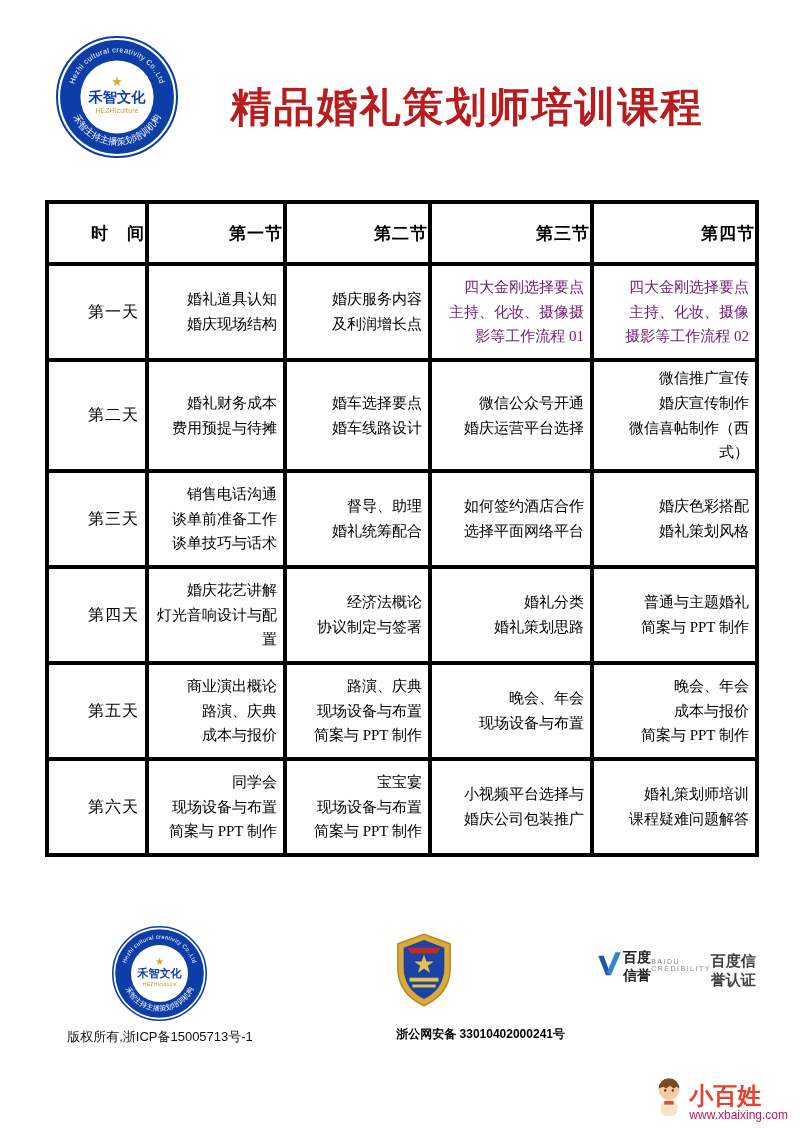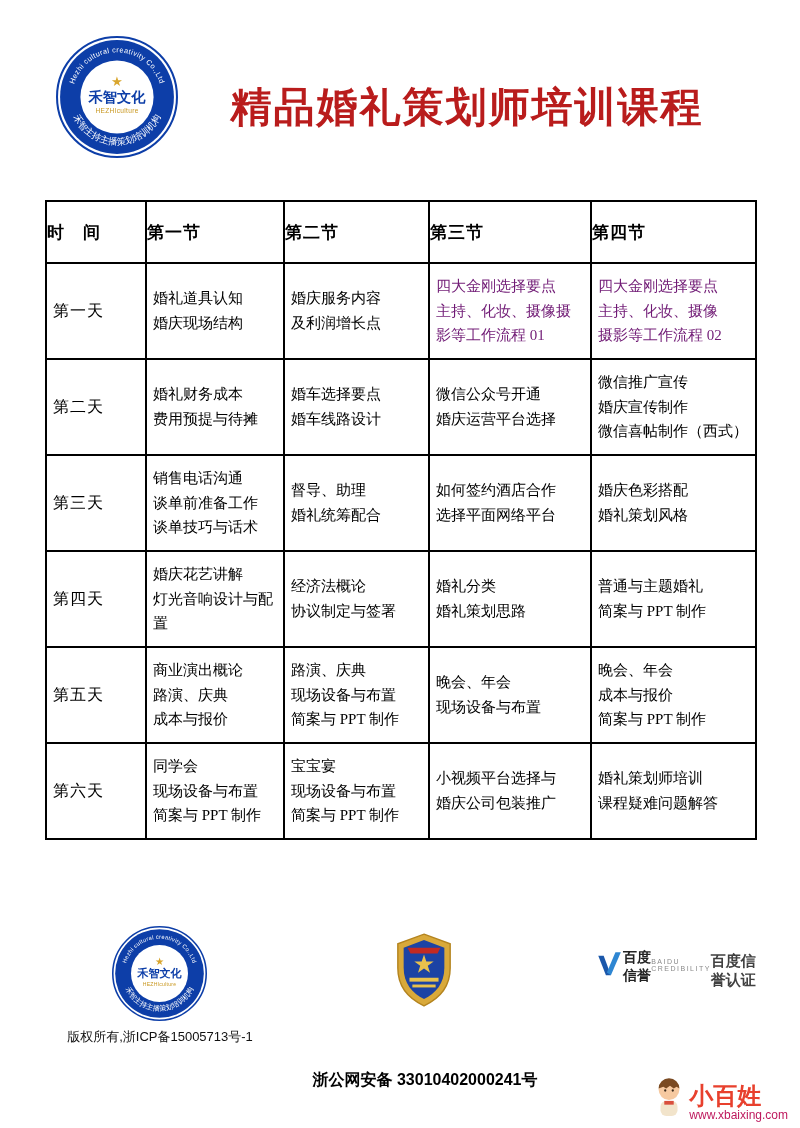--- a/index.html
+++ b/index.html
@@ -20,39 +20,38 @@
   .arc-en { font-size:7.2px; fill:#ffffff; letter-spacing:0.4px; font-family:"Liberation Sans",sans-serif; }
   .arc-cn { font-size:9px; fill:#ffffff; }
   .logo-name { font-size:14px; font-weight:bold; fill:#0d3ea8; }
   .logo-sub { font-size:6.5px; fill:#c9971f; letter-spacing:0.3px; font-family:"Liberation Sans",sans-serif; }
 
   
   .course-table {
     position:absolute; left:45px; top:200px; border-collapse:collapse; table-layout:fixed;
   }
   .course-table th, .course-table td {
-    border:2px solid #000000; text-align:left; vertical-align:middle; white-space:pre-line;
+    border:4px solid #000000; text-align:right; vertical-align:middle; white-space:pre-line;
   }
   .course-table th { height:62px; font-size:17px; font-weight:bold; letter-spacing:1px; }
   .course-table td { height:96px; font-size:15px; line-height:1.65; padding:4px 6px; }
   .course-table td.day { font-size:16px; letter-spacing:1px; }
   .course-table td.blue { color:#701a75; }
 
   
   .footer-logo { position:absolute; left:112px; top:926px; width:95px; height:95px; }
   .copyright {
     position:absolute; left:50px; top:1028px; width:220px; text-align:center;
     font-size:13px; color:#111; font-family:"Liberation Sans","DejaVu Sans",sans-serif;
   }
   .badge-svg { position:absolute; left:393px; top:930px; width:62px; height:80px; }
   .security {
-    position:absolute; left:285px; top:1026px; width:280px; text-align:center;
-    font-size:16px; font-weight:bold; color:#000;
+    position:absolute; left:285px; top:1026px; width:280px; text-align:right;
+    font-size:12px; font-weight:bold; color:#000;
     font-family:"Liberation Sans","DejaVu Sans",sans-serif;
-    margin-top:44px;
   }
   .baidu-block {
     position:absolute; left:596px; top:938px; width:160px;
     display:flex; flex-direction:row; align-items:center;
     font-family:"Liberation Sans","DejaVu Sans",sans-serif;
   }
   .baidu-v { width:54px; height:50px; }
   .baidu-cn { font-size:14px; font-weight:bold; margin-top:5px; color:#222; }
   .baidu-en { font-size:7px; color:#8a8a8a; letter-spacing:1.5px; margin-top:2px; }
   .baidu-cert { font-size:15px; font-weight:bold; margin-top:14px; color:#404040; }

